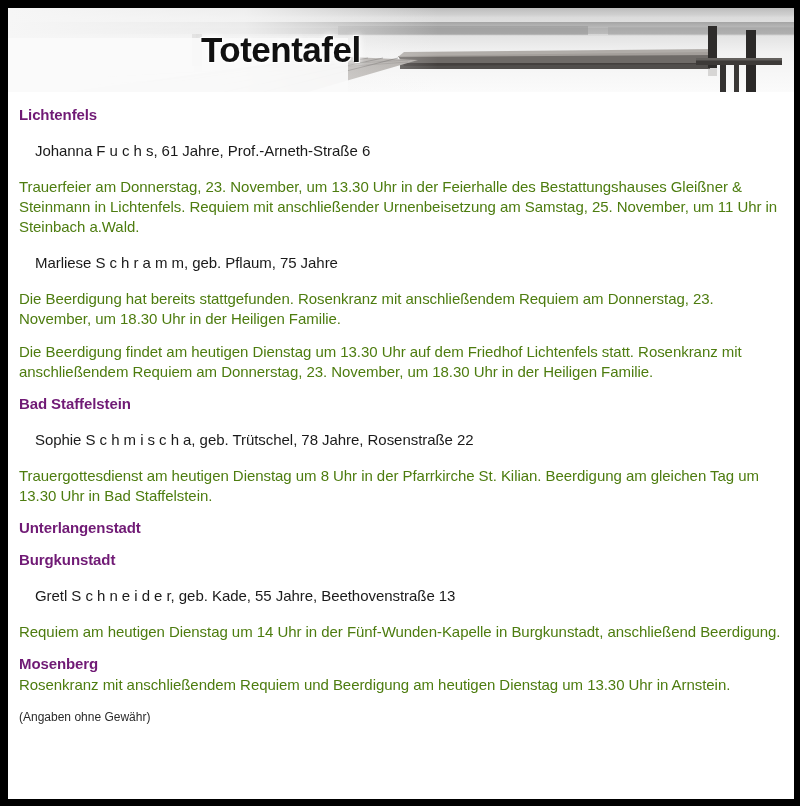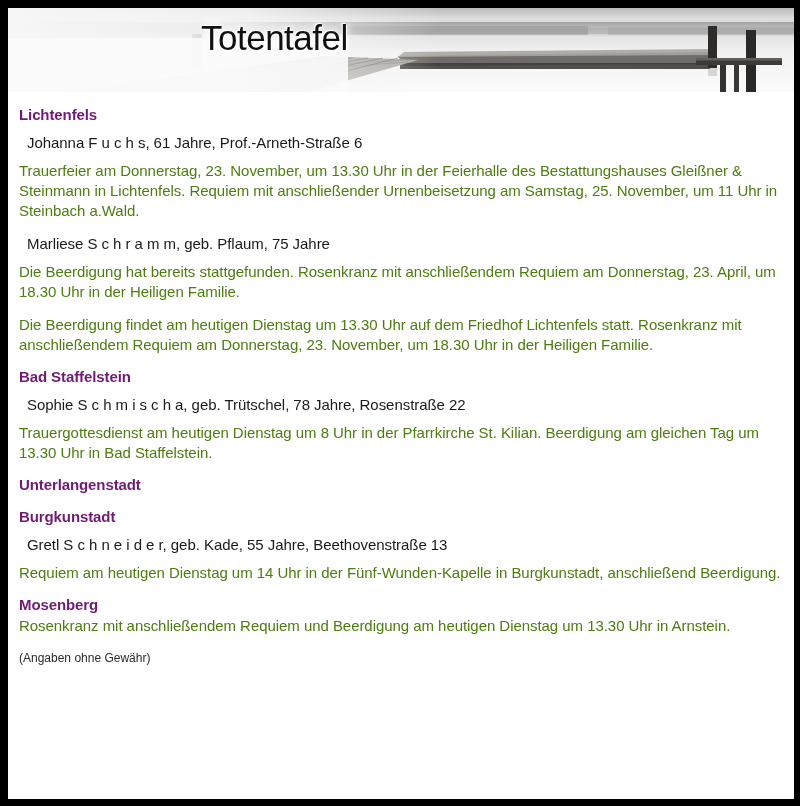--- a/index.html
+++ b/index.html
@@ -43,23 +43,23 @@
     position: absolute;
     inset: 0;
     width: 100%;
     height: 100%;
     display: block;
   }
 
   .banner-title {
     position: absolute;
     left: 193px;
-    top: 10px;
+    top: 22px;
     font-size: 35px;
-    font-weight: normal;
+    font-weight: bold;
     color: #111111;
     letter-spacing: -0.5px;
     text-shadow:
        0 0 6px #ffffff,
        0 0 10px #ffffff,
        1px 1px 0 rgba(255,255,255,0.9),
       -1px -1px 0 rgba(255,255,255,0.9);
     white-space: nowrap;
     z-index: 3;
   }
@@ -94,21 +94,21 @@
     line-height: 20px;
     color: #4d7c0f;
     margin: 0;
     letter-spacing: -0.05px;
   }
 
   .notice-name {
     font-size: 15px;
     line-height: 20px;
     color: #1a1a1a;
-    margin: 8px;
+    margin: 16px;
     letter-spacing: -0.05px;
   }
 
   .disclaimer {
     font-size: 12px;
     line-height: 16px;
     color: #2a2a2a;
     margin: 14px 0 16px 0;
   }
 </style>
@@ -206,21 +206,21 @@
       <div class="section">
         <div class="section-heading">Lichtenfels</div>
 
         <div class="notice">
           <div class="notice-name">Johanna F u c h s, 61 Jahre, Prof.-Arneth-Straße 6</div>
           <div class="notice-line">Trauerfeier am Donnerstag, 23. November, um 13.30 Uhr in der Feierhalle des Bestattungshauses Gleißner &amp; Steinmann in Lichtenfels. Requiem mit anschließender Urnenbeisetzung am Samstag, 25. November, um 11 Uhr in Steinbach a.Wald.</div>
         </div>
 
         <div class="notice">
           <div class="notice-name">Marliese S c h r a m m, geb. Pflaum, 75 Jahre</div>
-          <div class="notice-line">Die Beerdigung hat bereits stattgefunden. Rosenkranz mit anschließendem Requiem am Donnerstag, 23. April, um 18.30 Uhr in der Heiligen Familie.</div>
+          <div class="notice-line">Die Beerdigung hat bereits stattgefunden. Rosenkranz mit anschließendem Requiem am Donnerstag, 23. November, um 18.30 Uhr in der Heiligen Familie.</div>
         </div>
 
         <div class="notice">
           <div class="notice-line">Die Beerdigung findet am heutigen Dienstag um 13.30 Uhr auf dem Friedhof Lichtenfels statt. Rosenkranz mit anschließendem Requiem am Donnerstag, 23. November, um 18.30 Uhr in der Heiligen Familie.</div>
         </div>
       </div>
 
       <div class="section">
         <div class="section-heading">Bad Staffelstein</div>
         <div class="notice">

